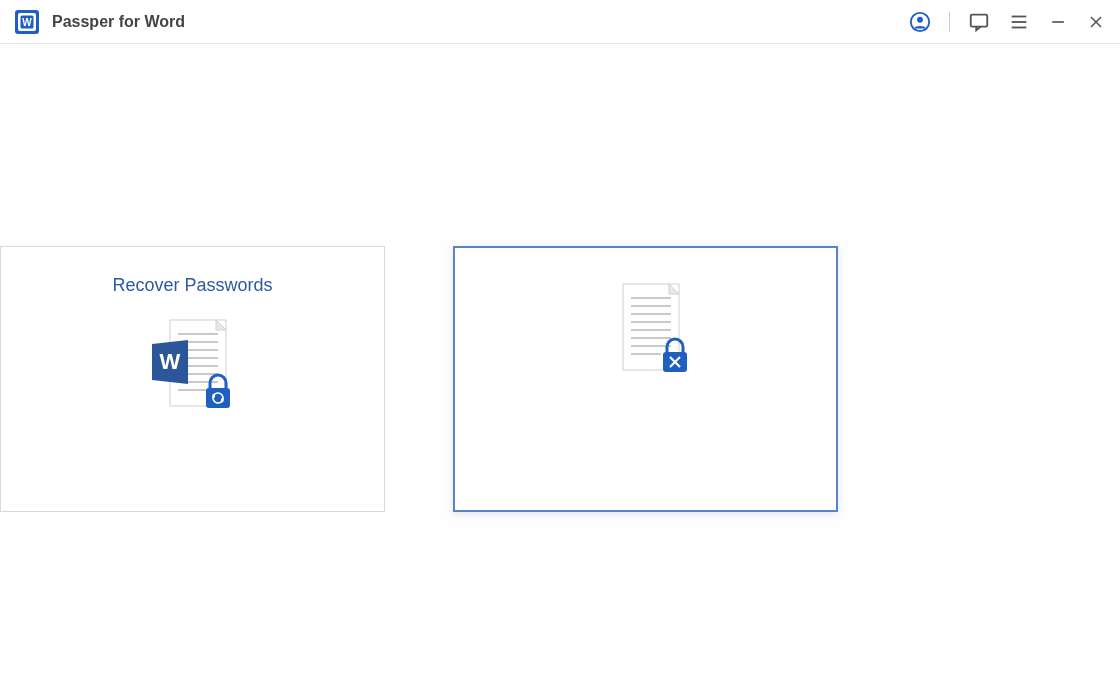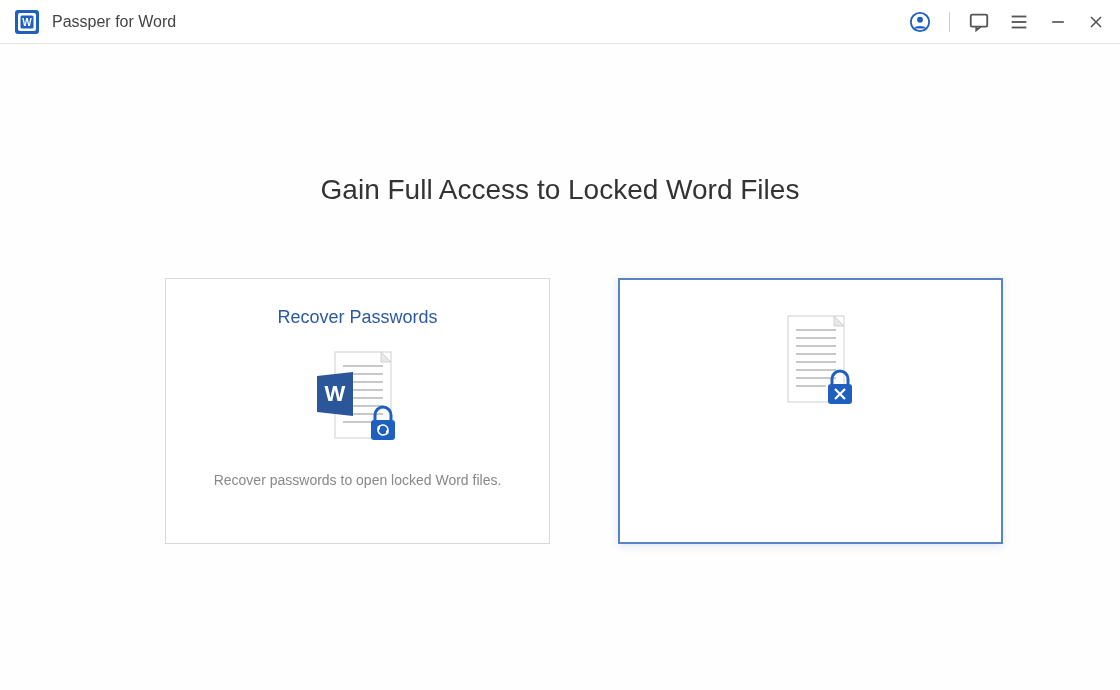--- a/index.html
+++ b/index.html
@@ -19,21 +19,21 @@
       background: #fff;
     }
     .app-logo {
       width: 26px;
       height: 26px;
       margin-right: 12px;
     }
     .app-title {
       font-size: 16px;
       color: #444;
-      font-weight: 400;
+      font-weight: 700;
     }
     .titlebar-spacer { flex: 1; }
     .titlebar-actions {
       display: flex;
       align-items: center;
       gap: 18px;
     }
     .tb-btn { cursor: pointer; color: #555; display:flex; align-items:center; justify-content:center; }
     .tb-btn svg { display:block; }
     .divider {
@@ -45,24 +45,22 @@
       padding-top: 130px;
       text-align: center;
     }
     .heading {
       font-size: 28px;
       font-weight: 400;
       color: #333;
     }
     .cards {
       display: flex;
-      justify-content: center;
       gap: 68px;
       margin-top: 72px;
-      padding-left: 48px;
     }
     .card {
       width: 385px;
       height: 266px;
       background: #fff;
       border: 1px solid #d9d9d9;
       display: flex;
       flex-direction: column;
       align-items: center;
       padding-top: 28px;
@@ -135,21 +133,20 @@
     <span class="tb-btn">
       <svg width="20" height="20" viewBox="0 0 24 24" stroke="#555" stroke-width="2">
         <line x1="6" y1="6" x2="18" y2="18"></line>
         <line x1="18" y1="6" x2="6" y2="18"></line>
       </svg>
     </span>
   </div>
 </div>
 
 <div class="main">
-  <h1 class="heading">Gain Full Access to Locked Word Files</h1>
 
   <div class="cards">
 
     <div class="card">
       <div class="card-title">Recover Passwords</div>
       <div class="card-icon">
         <svg width="110" height="110" viewBox="0 0 110 110">
 
           <rect x="32" y="8" width="56" height="86" fill="#fff" stroke="#d0d0d0"></rect>
           <polygon points="78,8 88,18 78,18" fill="#e8e8e8" stroke="#d0d0d0"></polygon>
@@ -168,21 +165,20 @@
           <rect x="68" y="76" width="24" height="20" rx="3" fill="#1f5fbf"></rect>
           <path d="M72 76 v-5 a8 8 0 0 1 16 0 v5" fill="none" stroke="#1f5fbf" stroke-width="3"></path>
           <g transform="translate(80,86)">
             <path d="M-5 0 A5 5 0 1 1 4 3" fill="none" stroke="#fff" stroke-width="1.6"></path>
             <polygon points="3,0 6,3 3,5" fill="#fff"></polygon>
             <path d="M5 0 A5 5 0 1 1 -4 -3" fill="none" stroke="#fff" stroke-width="1.6"></path>
             <polygon points="-3,0 -6,-3 -3,-5" fill="#fff"></polygon>
           </g>
         </svg>
       </div>
-      <div class="card-desc">Recover passwords to open locked Word files.</div>
     </div>
 
     <div class="card selected">
       <div class="card-icon">
         <svg width="110" height="110" viewBox="0 0 110 110">
 
           <rect x="32" y="8" width="56" height="86" fill="#fff" stroke="#d0d0d0"></rect>
           <polygon points="78,8 88,18 78,18" fill="#e8e8e8" stroke="#d0d0d0"></polygon>
           <line x1="40" y1="22" x2="80" y2="22" stroke="#c8c8c8" stroke-width="2"></line>
           <line x1="40" y1="30" x2="80" y2="30" stroke="#c8c8c8" stroke-width="2"></line>

